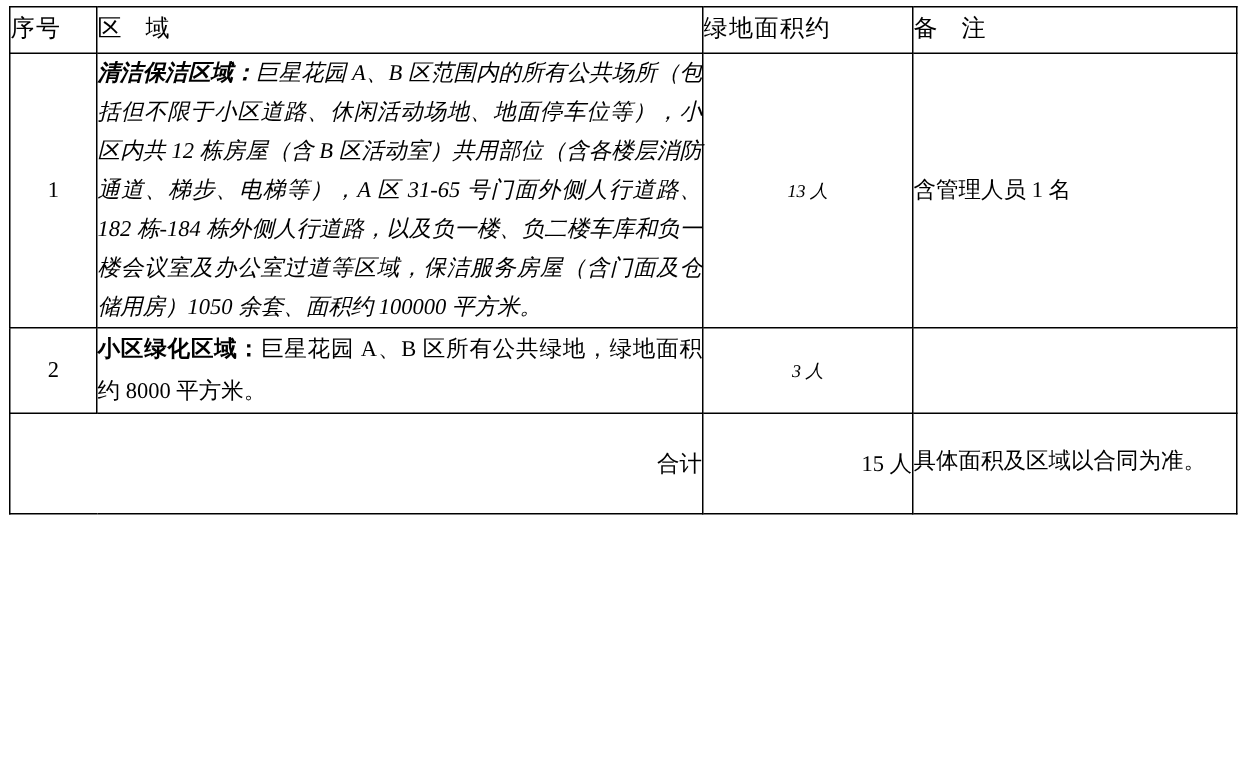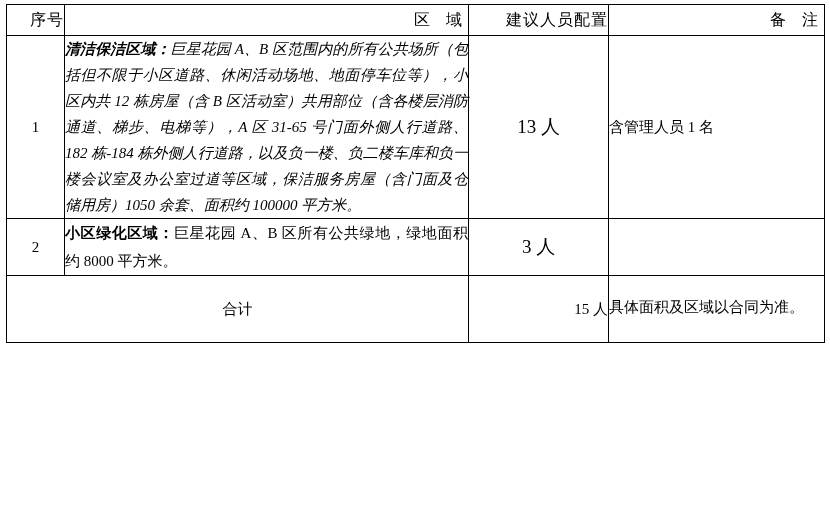--- a/index.html
+++ b/index.html
@@ -32,21 +32,21 @@
     vertical-align: middle;
     font-weight: normal;
   }
   
   col.c-no    { width: 58px; }
   col.c-area  { width: 404px; }
   col.c-staff { width: 140px; }
   col.c-note  { width: 216px; }
 
   .hd {
-    text-align: right;
+    text-align: left;
     font-size: 16px;
     letter-spacing: 1px;
     height: 30px;
     line-height: 30px;
     font-weight: normal;
   }
   .hd.sp {
     letter-spacing: 6px;
   }
   .cell-no {
@@ -60,21 +60,22 @@
     text-justify: inter-ideograph;
     padding: 6px 8px 6px 10px;
     vertical-align: top;
     font-style: italic;
   }
   .cell-area b {
     font-weight: bold;
   }
   .cell-staff {
     text-align: center;
-    font-size: 19px;
+    font-size: 12px;
+    font-style: italic;
   }
   .cell-note {
     font-size: 15px;
     line-height: 26px;
     padding: 6px 10px;
     vertical-align: middle;
   }
   .cell-note.top {
     vertical-align: top;
   }
@@ -84,21 +85,21 @@
     padding: 6px 8px 8px 10px;
     vertical-align: top;
     text-align: justify;
     text-justify: inter-ideograph;
   }
   .row2-staff, .row2-note {
     vertical-align: top;
     padding-top: 6px;
   }
   .total-label {
-    text-align: center;
+    text-align: right;
     font-size: 15px;
     height: 66px;
   }
   .total-staff {
     text-align: right;
     font-size: 15px;
     vertical-align: top;
     padding-top: 8px;
   }
   .total-note {
@@ -120,21 +121,21 @@
     <colgroup>
       <col class="c-no">
       <col class="c-area">
       <col class="c-staff">
       <col class="c-note">
     </colgroup>
     <thead>
       <tr>
         <th class="hd">序号</th>
         <th class="hd sp">区  域</th>
-        <th class="hd">建议人员配置</th>
+        <th class="hd">绿地面积约</th>
         <th class="hd sp">备  注</th>
       </tr>
     </thead>
     <tbody>
       <tr>
         <td class="cell-no r1-no">1</td>
         <td class="cell-area"><b>清洁保洁区域：</b><span>巨星花园 A、B 区范围内的所有公共场所（包括但不限于小区道路、休闲活动场地、地面停车位等），小区内共 12 栋房屋（含 B 区活动室）共用部位（含各楼层消防通道、梯步、电梯等），A 区 31-65 号门面外侧人行道路、182 栋-184 栋外侧人行道路，以及负一楼、负二楼车库和负一楼会议室及办公室过道等区域，保洁服务房屋（含门面及仓储用房）1050 余套、面积约 100000 平方米。</span></td>
         <td class="cell-staff r1-staff">13 人</td>
         <td class="cell-note">含管理人员 1 名</td>
       </tr>

